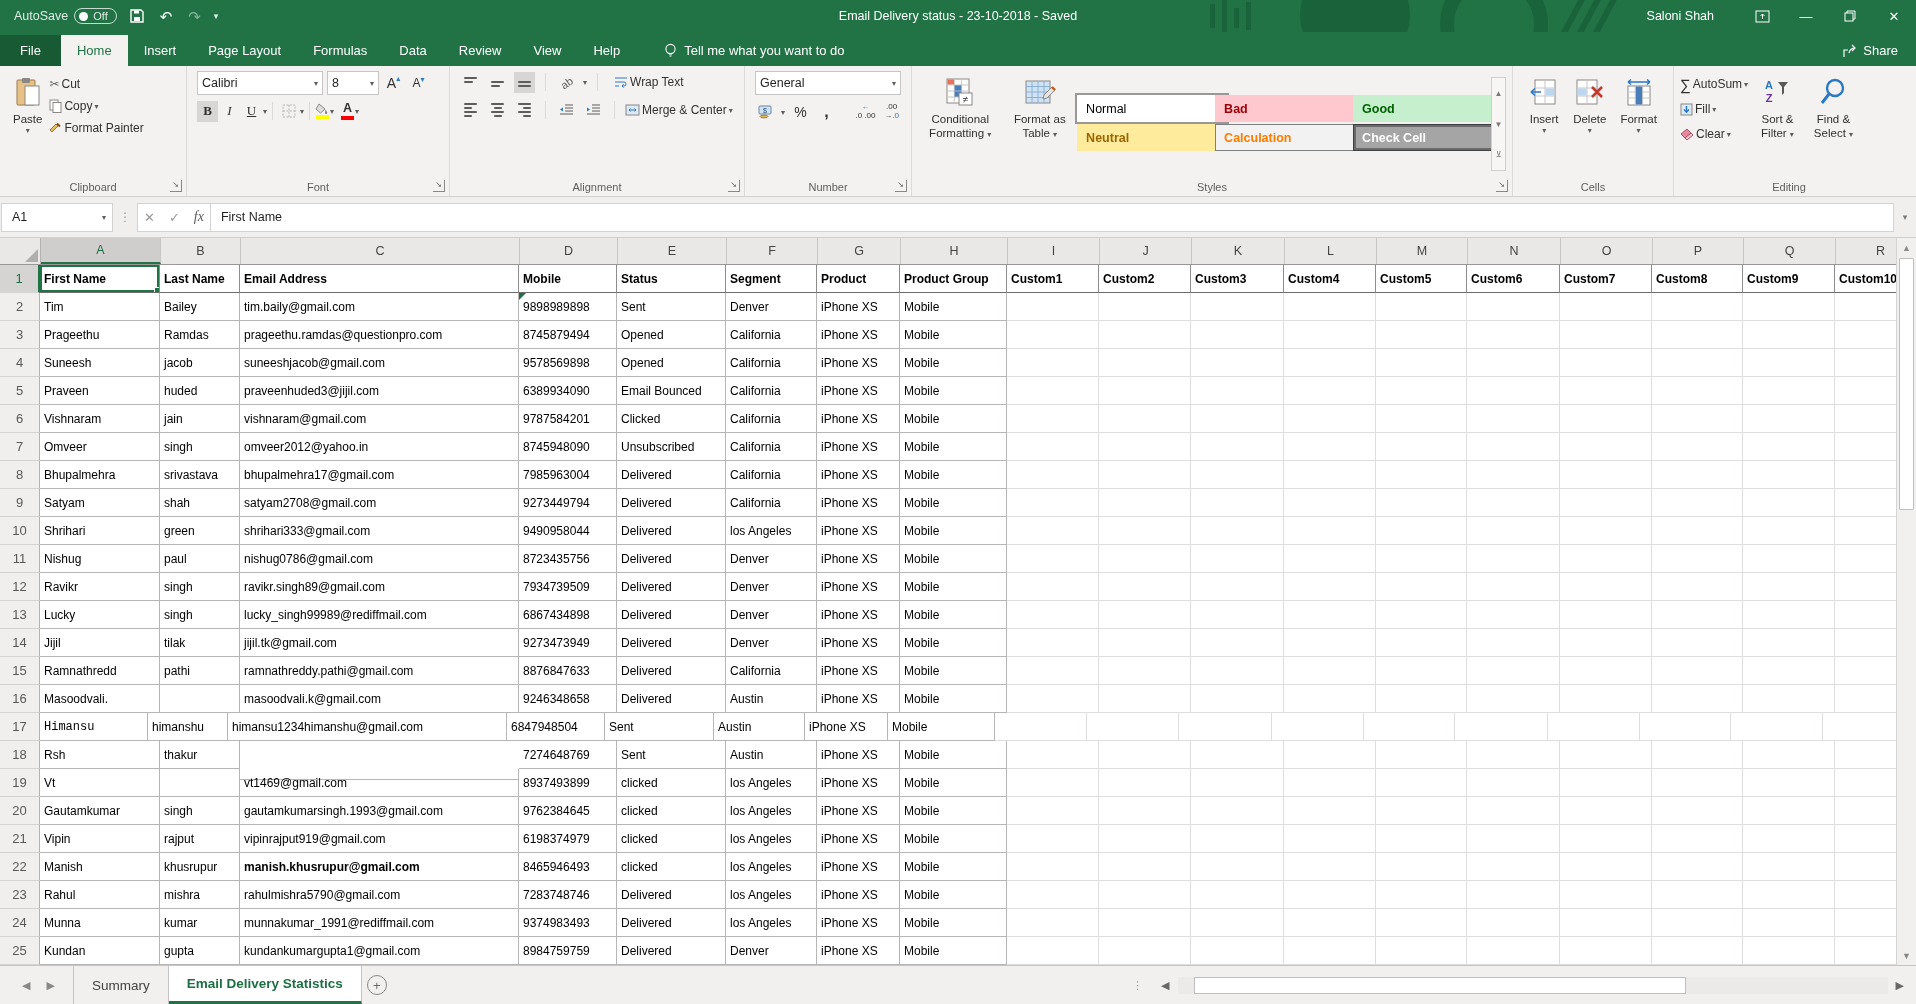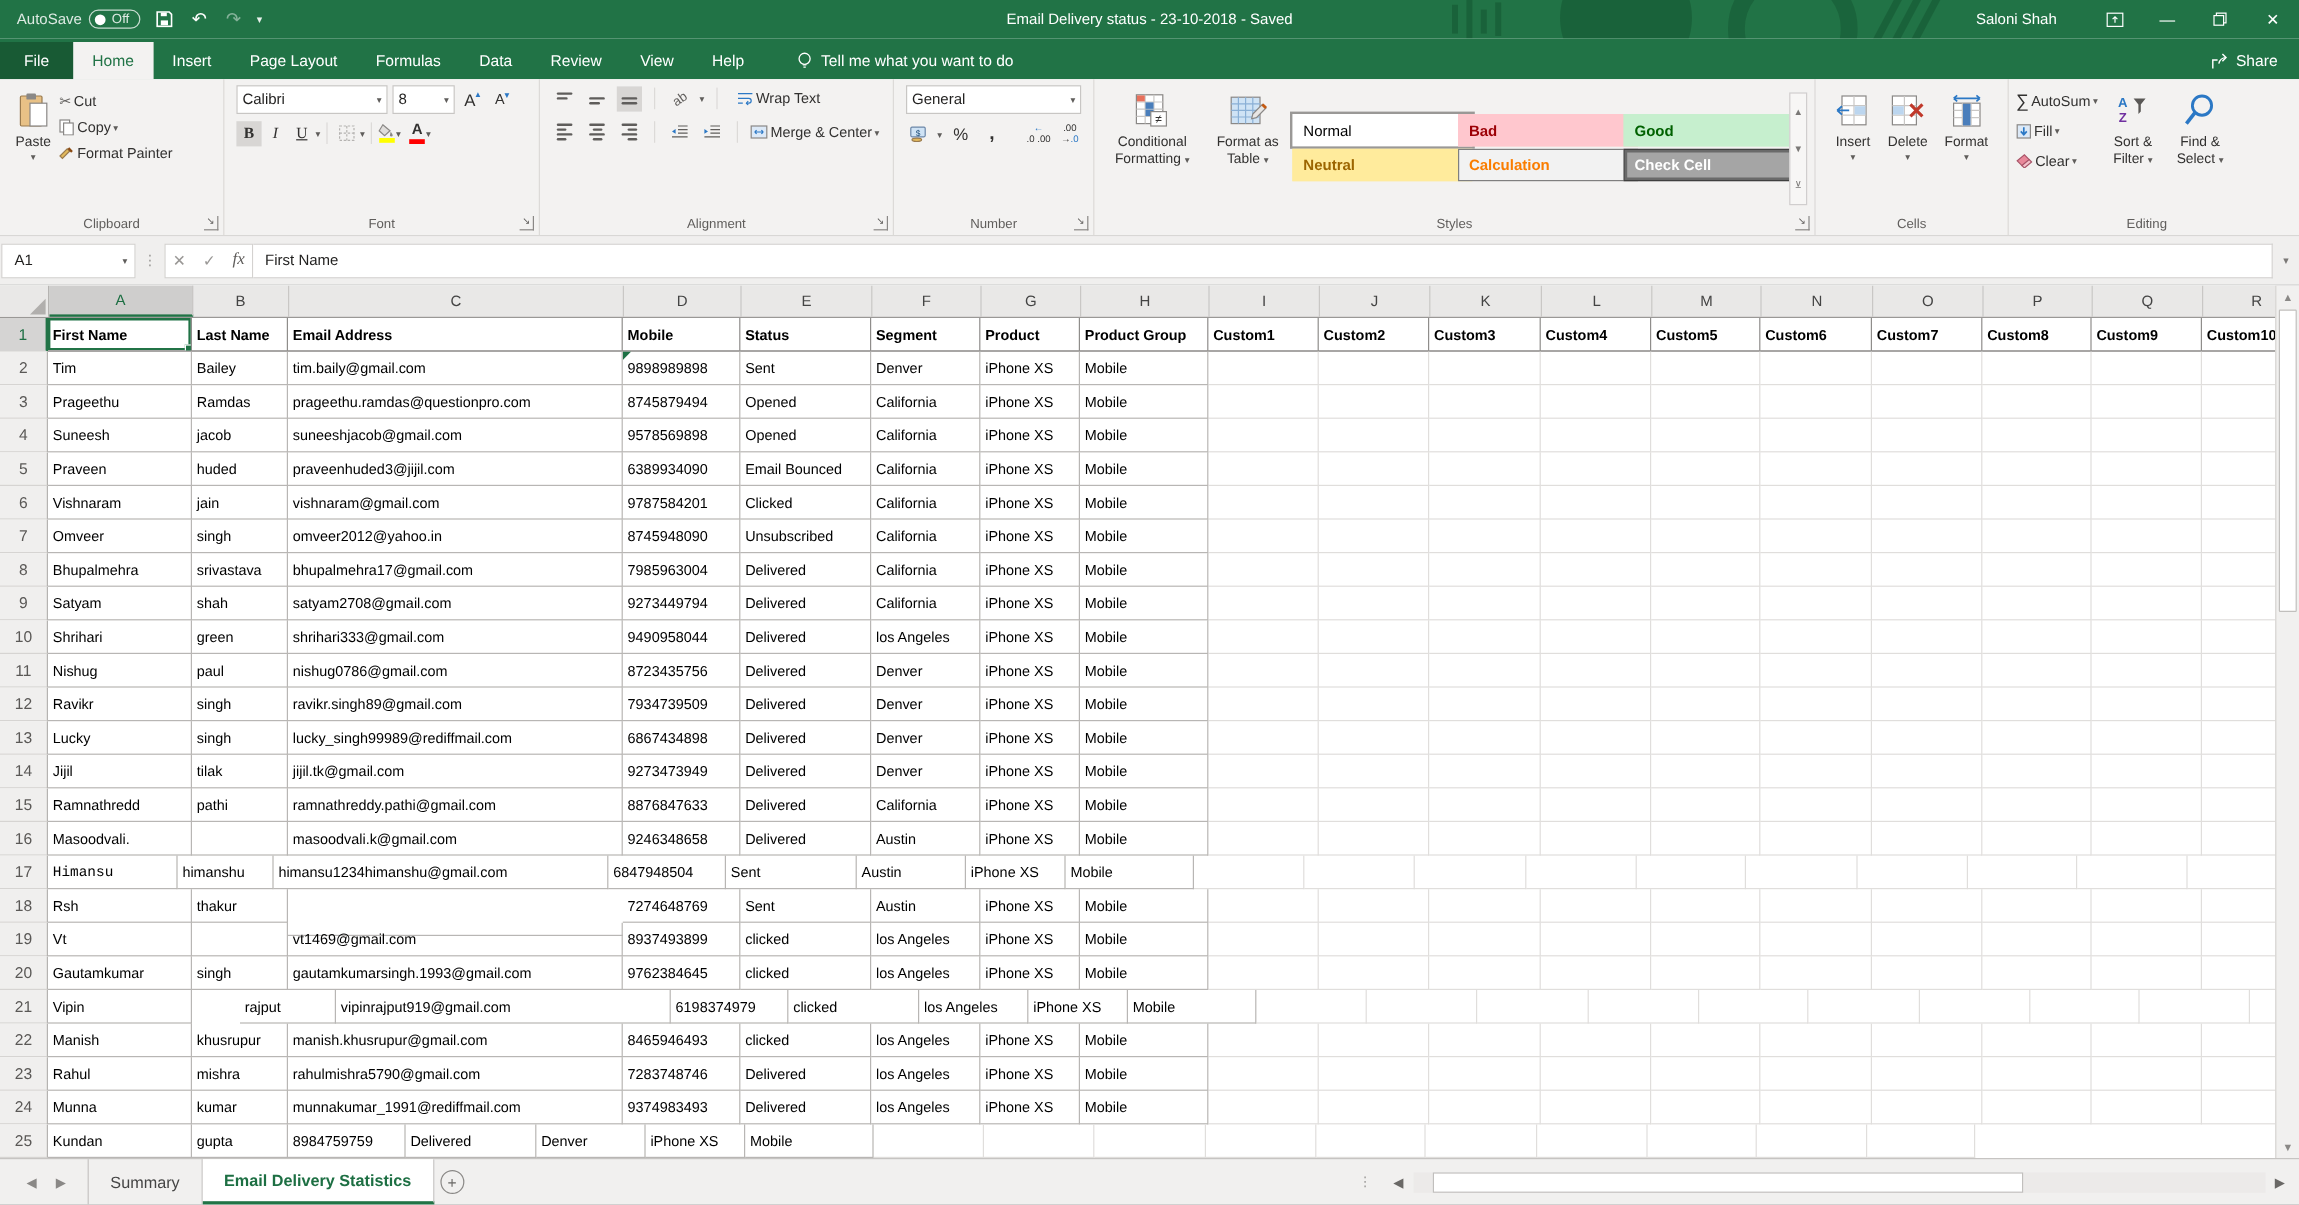--- a/index.html
+++ b/index.html
@@ -1019,21 +1019,21 @@
         <div class="cell" style="width: 91px;"></div>
         <div class="cell" style="width: 93px;"></div>
         <div class="cell" style="width: 92px;"></div>
         <div class="cell" style="width: 91px;"></div>
         <div class="cell" style="width: 92px;"></div>
         <div class="cell" style="width: 90px;"></div>
       </div>
       <div class="grow">
         <div class="rowhdr" style="width: 40px;">21</div>
         <div class="cell data" style="width: 120px;">Vipin</div>
-        <div class="cell data" style="width: 80px; margin-left: 40px;">rajput</div>
+        <div class="cell data" style="width: 80px;">rajput</div>
         <div class="cell data" style="width: 279px;">vipinrajput919@gmail.com</div>
         <div class="cell data" style="width: 98px;">6198374979</div>
         <div class="cell data" style="width: 109px;">clicked</div>
         <div class="cell data" style="width: 91px;">los Angeles</div>
         <div class="cell data" style="width: 83px;">iPhone XS</div>
         <div class="cell data" style="width: 107px;">Mobile</div>
         <div class="cell" style="width: 92px;"></div>
         <div class="cell" style="width: 92px;"></div>
         <div class="cell" style="width: 93px;"></div>
         <div class="cell" style="width: 92px;"></div>
@@ -1041,21 +1041,21 @@
         <div class="cell" style="width: 93px;"></div>
         <div class="cell" style="width: 92px;"></div>
         <div class="cell" style="width: 91px;"></div>
         <div class="cell" style="width: 92px;"></div>
         <div class="cell" style="width: 90px;"></div>
       </div>
       <div class="grow">
         <div class="rowhdr" style="width: 40px;">22</div>
         <div class="cell data" style="width: 120px;">Manish</div>
         <div class="cell data" style="width: 80px;">khusrupur</div>
-        <div class="cell data" style="width: 279px;">manish.khusrupur@gmail.com</div>
+        <div class="cell data" style="width: 279px; font-weight: bold;">manish.khusrupur@gmail.com</div>
         <div class="cell data" style="width: 98px;">8465946493</div>
         <div class="cell data" style="width: 109px;">clicked</div>
         <div class="cell data" style="width: 91px;">los Angeles</div>
         <div class="cell data" style="width: 83px;">iPhone XS</div>
         <div class="cell data" style="width: 107px;">Mobile</div>
         <div class="cell" style="width: 92px;"></div>
         <div class="cell" style="width: 92px;"></div>
         <div class="cell" style="width: 93px;"></div>
         <div class="cell" style="width: 92px;"></div>
         <div class="cell" style="width: 91px;"></div>
@@ -1104,20 +1104,21 @@
         <div class="cell" style="width: 93px;"></div>
         <div class="cell" style="width: 92px;"></div>
         <div class="cell" style="width: 91px;"></div>
         <div class="cell" style="width: 92px;"></div>
         <div class="cell" style="width: 90px;"></div>
       </div>
       <div class="grow">
         <div class="rowhdr" style="width: 40px;">25</div>
         <div class="cell data" style="width: 120px;">Kundan</div>
         <div class="cell data" style="width: 80px;">gupta</div>
+        <div class="cell data" style="width: 279px;">kundankumargupta1@gmail.com</div>
         <div class="cell data" style="width: 98px;">8984759759</div>
         <div class="cell data" style="width: 109px;">Delivered</div>
         <div class="cell data" style="width: 91px;">Denver</div>
         <div class="cell data" style="width: 83px;">iPhone XS</div>
         <div class="cell data" style="width: 107px;">Mobile</div>
         <div class="cell" style="width: 92px;"></div>
         <div class="cell" style="width: 92px;"></div>
         <div class="cell" style="width: 93px;"></div>
         <div class="cell" style="width: 92px;"></div>
         <div class="cell" style="width: 91px;"></div>

